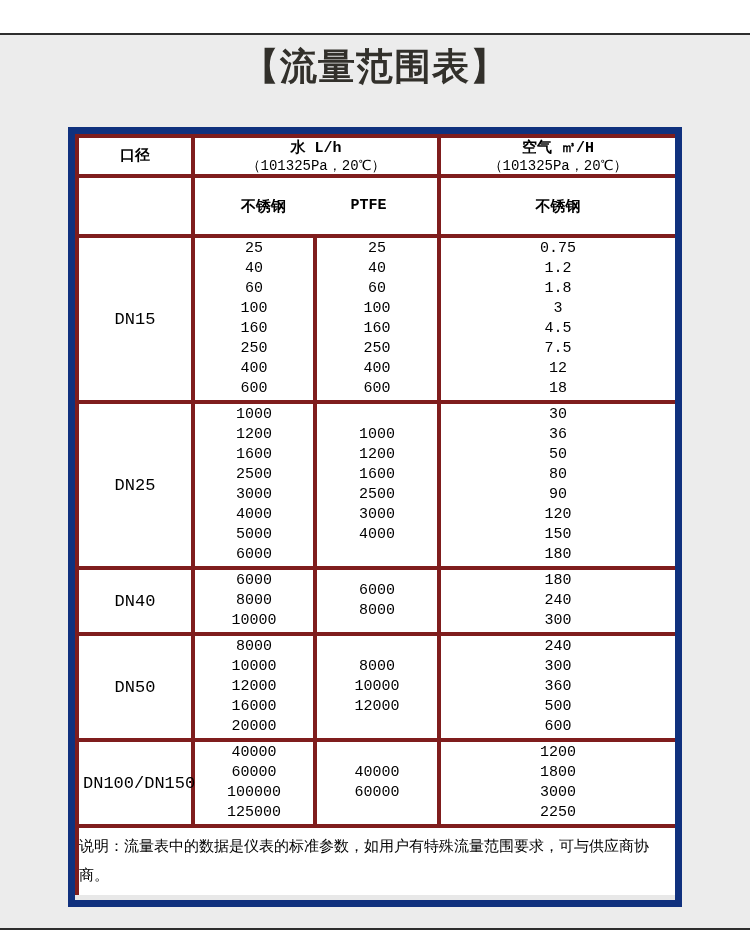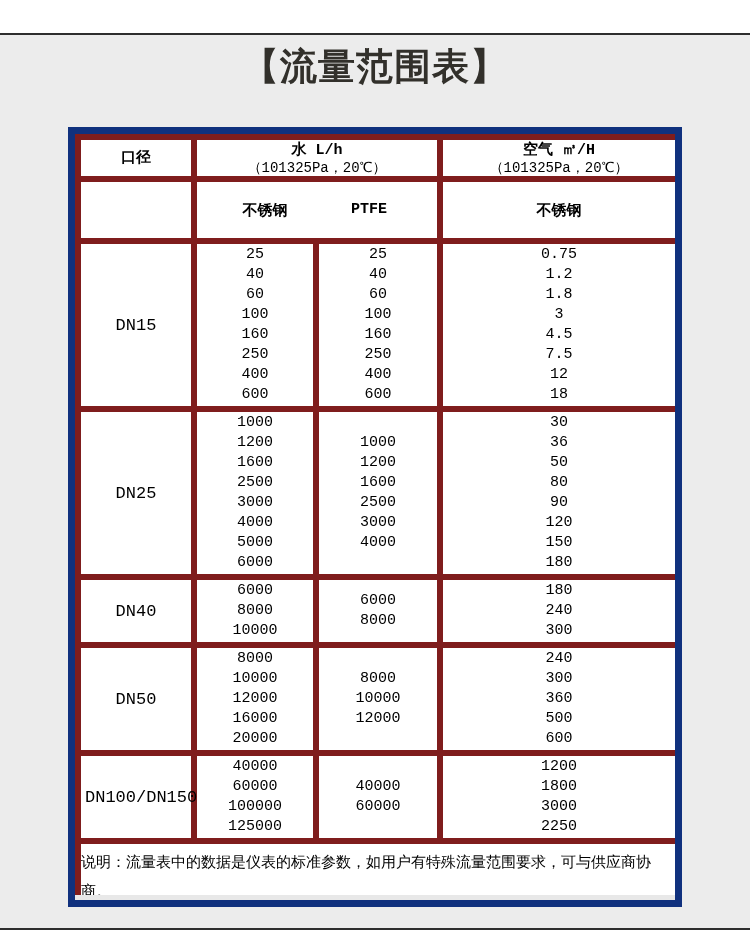--- a/index.html
+++ b/index.html
@@ -44,21 +44,21 @@
     position:absolute; left:0; right:0; bottom:0; height:5px;
     background:#e8e8e8;
   }
 
   table.flow-table {
     border-collapse:collapse;
     table-layout:fixed;
     width:600px;
     margin:0;
   }
-  .flow-table td { border:6px solid #7f1d1d; background:#fff; }
+  .flow-table td { border:4px solid #7f1d1d; background:#fff; }
 
   
   .hdr-cell { text-align:center; vertical-align:middle; height:36px; padding:0; }
   .h-line1 { display:block; font-size:15px; font-weight:600; line-height:19px; }
   .h-line2 { display:block; font-size:14px; font-weight:500; line-height:16px;text-align:center; }
 
   
   .sub-row td { height:24px; padding:16px; }
   .sub-cell { text-align:center; vertical-align:middle; font-size:15px; font-weight:600; }
   .sub-split { display:flex; width:100%; }

